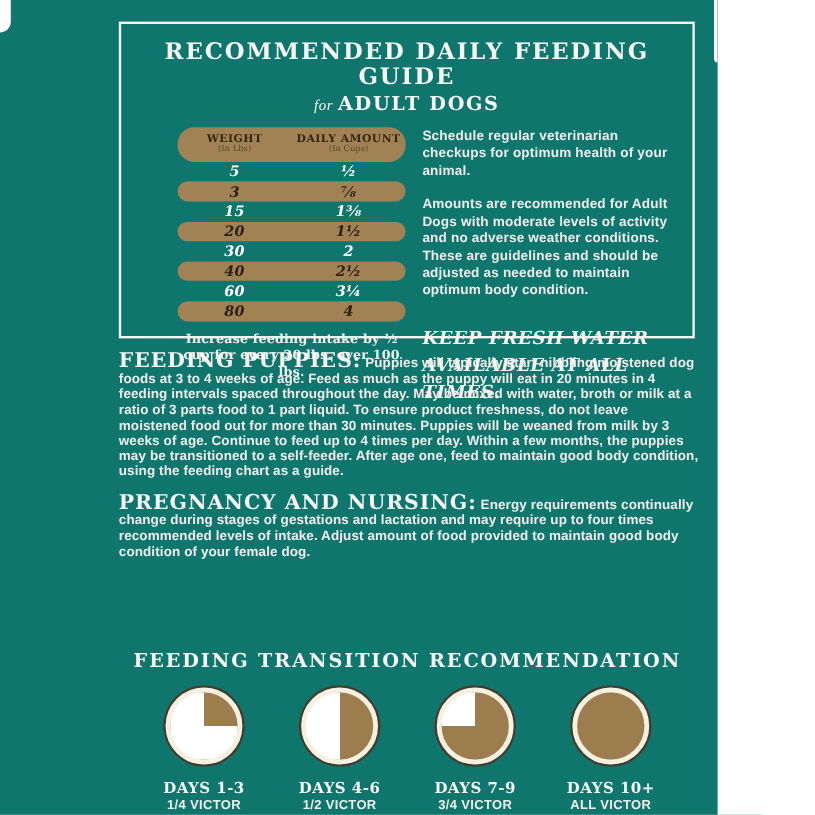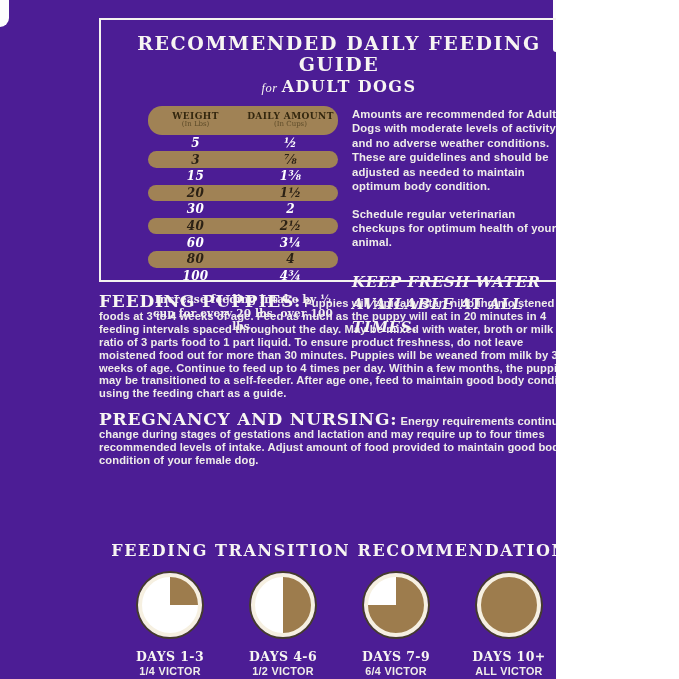--- a/index.html
+++ b/index.html
@@ -1,19 +1,19 @@
 <!DOCTYPE html>
 <html><head>
 <meta charset="utf-8">
 <style>
   html,body{margin:0;padding:0;}
   .page{
     position:relative;
-    width:556px;height:679px;
-    background:#4c1d95;
+    width:598px;height:679px;
+    background:#0f766e;
     overflow:hidden;
     font-family:"Liberation Sans",sans-serif;
   }
   .corner-tl{position:absolute;top:0;left:0;width:9px;height:27px;background:#fdfdfd;border-bottom-right-radius:10px;}
   .corner-tr{position:absolute;top:0;right:0;width:3px;height:52px;background:#fdfdfd;border-bottom-left-radius:4px;}
 
   
   .guide-box{
     position:absolute;top:18px;left:99px;width:480px;height:264px;
     border:2px solid #f5f3f0;box-sizing:border-box;
@@ -159,32 +159,28 @@
             <div class="fcell">2½</div>
           </div>
           <div class="frow dark">
             <div class="fcell">60</div>
             <div class="fcell">3¼</div>
           </div>
           <div class="frow tan" style="background:#a08255;">
             <div class="fcell">80</div>
             <div class="fcell">4</div>
           </div>
-          <div class="frow dark">
-            <div class="fcell">100</div>
-            <div class="fcell">4¾</div>
-          </div>
 
           <div class="ftable-footnote">Increase feeding intake by ½ cup for every 20 lbs. over 100 lbs.</div>
         </div>
       </div>
 
       <div class="col-notes">
+        <p class="note-p">Schedule regular veterinarian checkups for optimum health of your animal.</p>
         <p class="note-p">Amounts are recommended for Adult Dogs with moderate levels of activity and no adverse weather conditions. These are guidelines and should be adjusted as needed to maintain optimum body condition.</p>
-        <p class="note-p">Schedule regular veterinarian checkups for optimum health of your animal.</p>
         <div class="water-notice">KEEP FRESH WATER AVAILABLE AT ALL TIMES.</div>
       </div>
     </div>
   </div>
 
   <div class="sections">
     <p class="section-p">
       <span class="section-h">FEEDING PUPPIES:</span>
       <span>Puppies will typically start nibbling moistened dog foods at 3 to 4 weeks of age. Feed as much as the puppy will eat in 20 minutes in 4 feeding intervals spaced throughout the day. May be mixed with water, broth or milk at a ratio of 3 parts food to 1 part liquid. To ensure product freshness, do not leave moistened food out for more than 30 minutes. Puppies will be weaned from milk by 3 weeks of age. Continue to feed up to 4 times per day. Within a few months, the puppies may be transitioned to a self-feeder. After age one, feed to maintain good body condition, using the feeding chart as a guide.</span>
     </p>
@@ -203,21 +199,21 @@
         <div class="step-amount">1/4 VICTOR</div>
       </div>
       <div class="step">
         <div class="pie" style="background: conic-gradient(rgb(157, 124, 77) 0deg, rgb(157, 124, 77) 180deg, rgb(255, 255, 255) 180deg, rgb(255, 255, 255) 360deg);"></div>
         <div class="step-days">DAYS 4-6</div>
         <div class="step-amount">1/2 VICTOR</div>
       </div>
       <div class="step">
         <div class="pie" style="background: conic-gradient(rgb(157, 124, 77) 0deg, rgb(157, 124, 77) 270deg, rgb(255, 255, 255) 270deg, rgb(255, 255, 255) 360deg);"></div>
         <div class="step-days">DAYS 7-9</div>
-        <div class="step-amount">6/4 VICTOR</div>
+        <div class="step-amount">3/4 VICTOR</div>
       </div>
       <div class="step">
         <div class="pie" style="background: conic-gradient(rgb(157, 124, 77) 0deg, rgb(157, 124, 77) 360deg, rgb(255, 255, 255) 360deg, rgb(255, 255, 255) 360deg);"></div>
         <div class="step-days">DAYS 10+</div>
         <div class="step-amount">ALL VICTOR</div>
       </div>
     </div>
   </div>
 </div>
 

